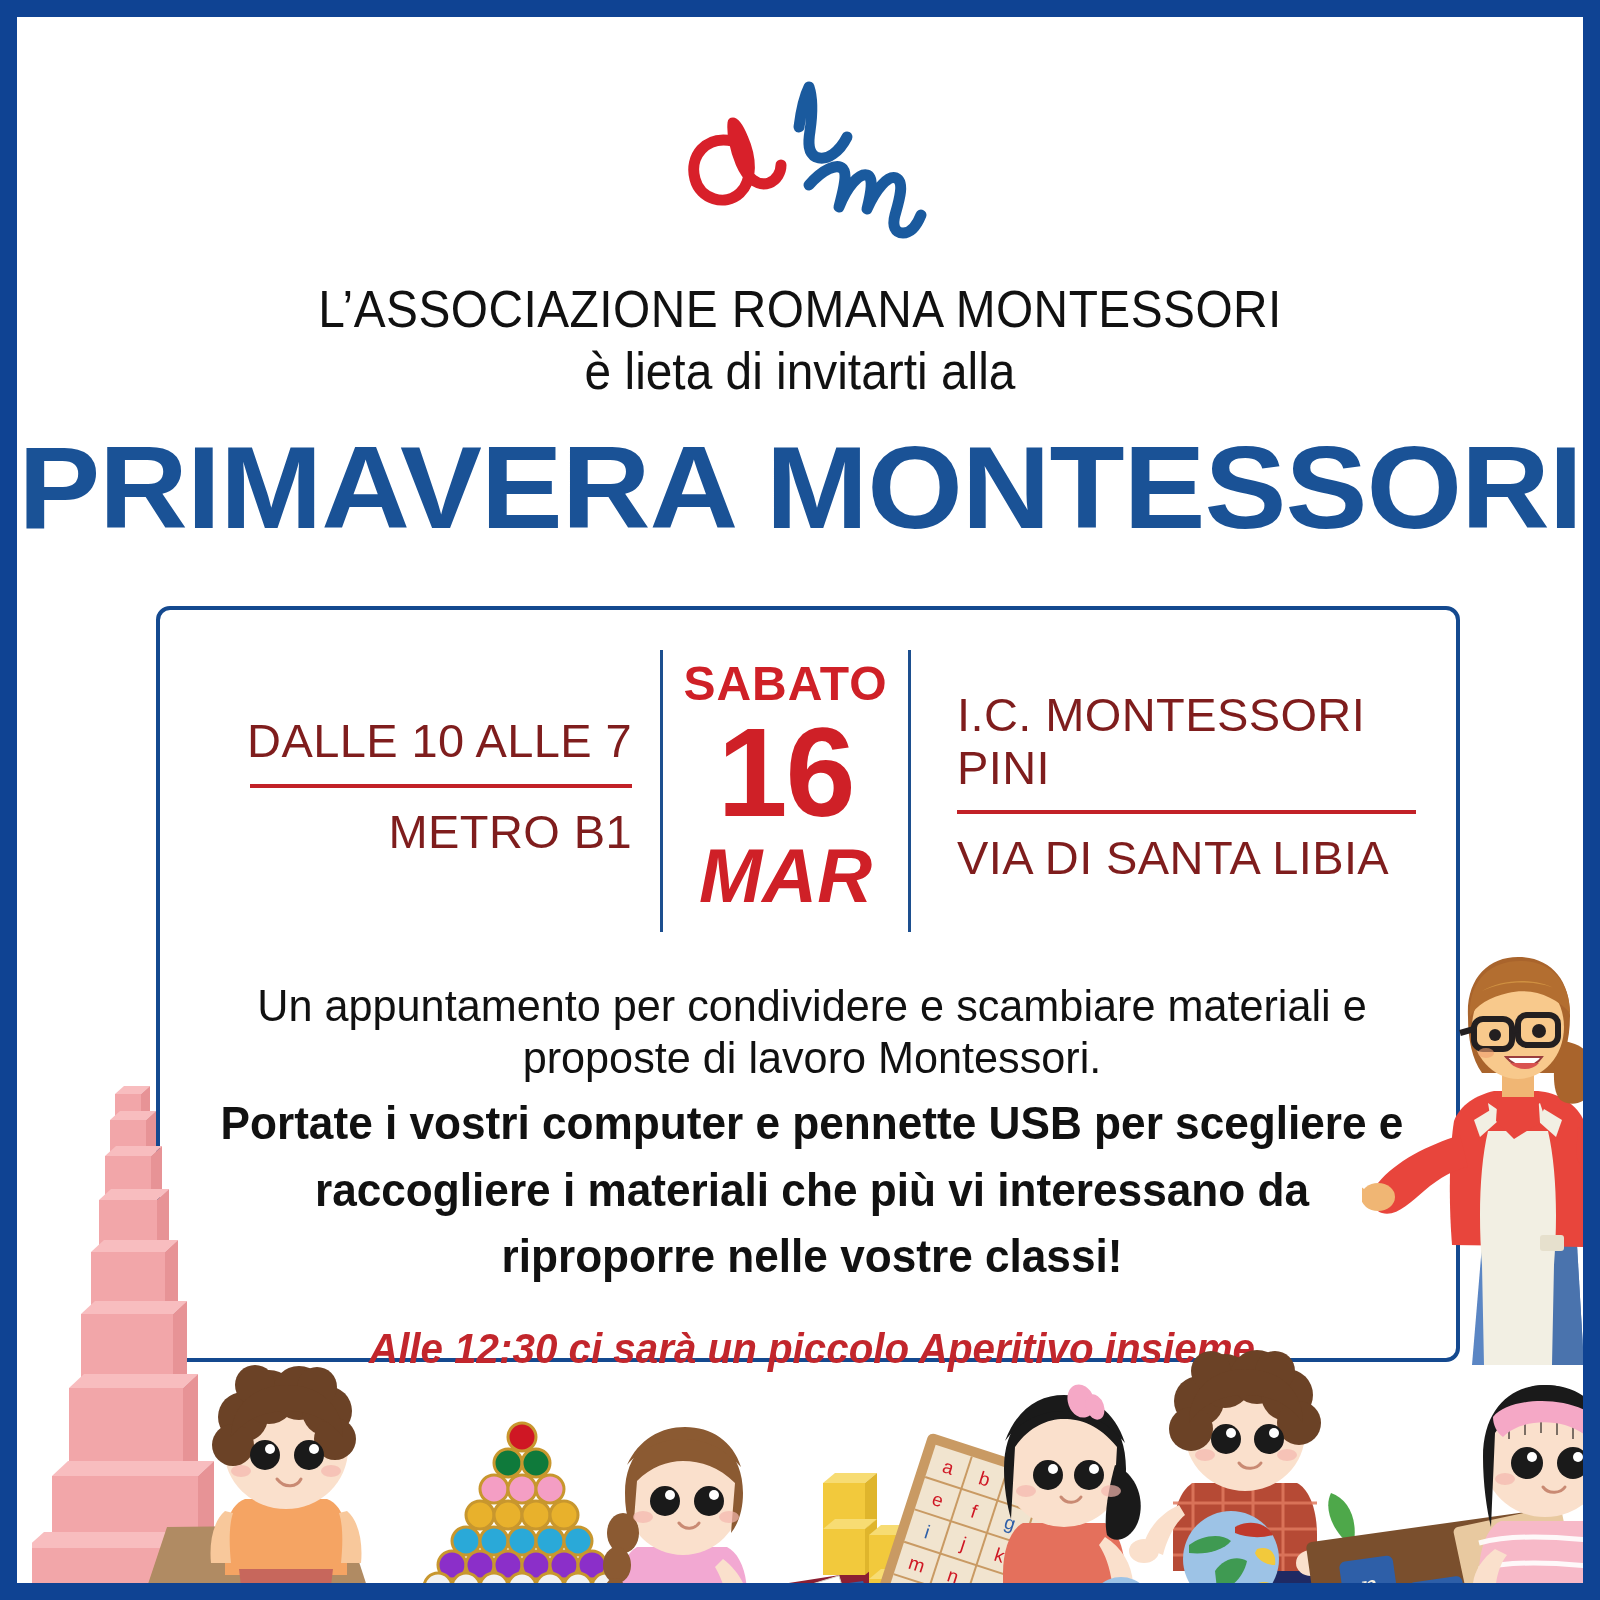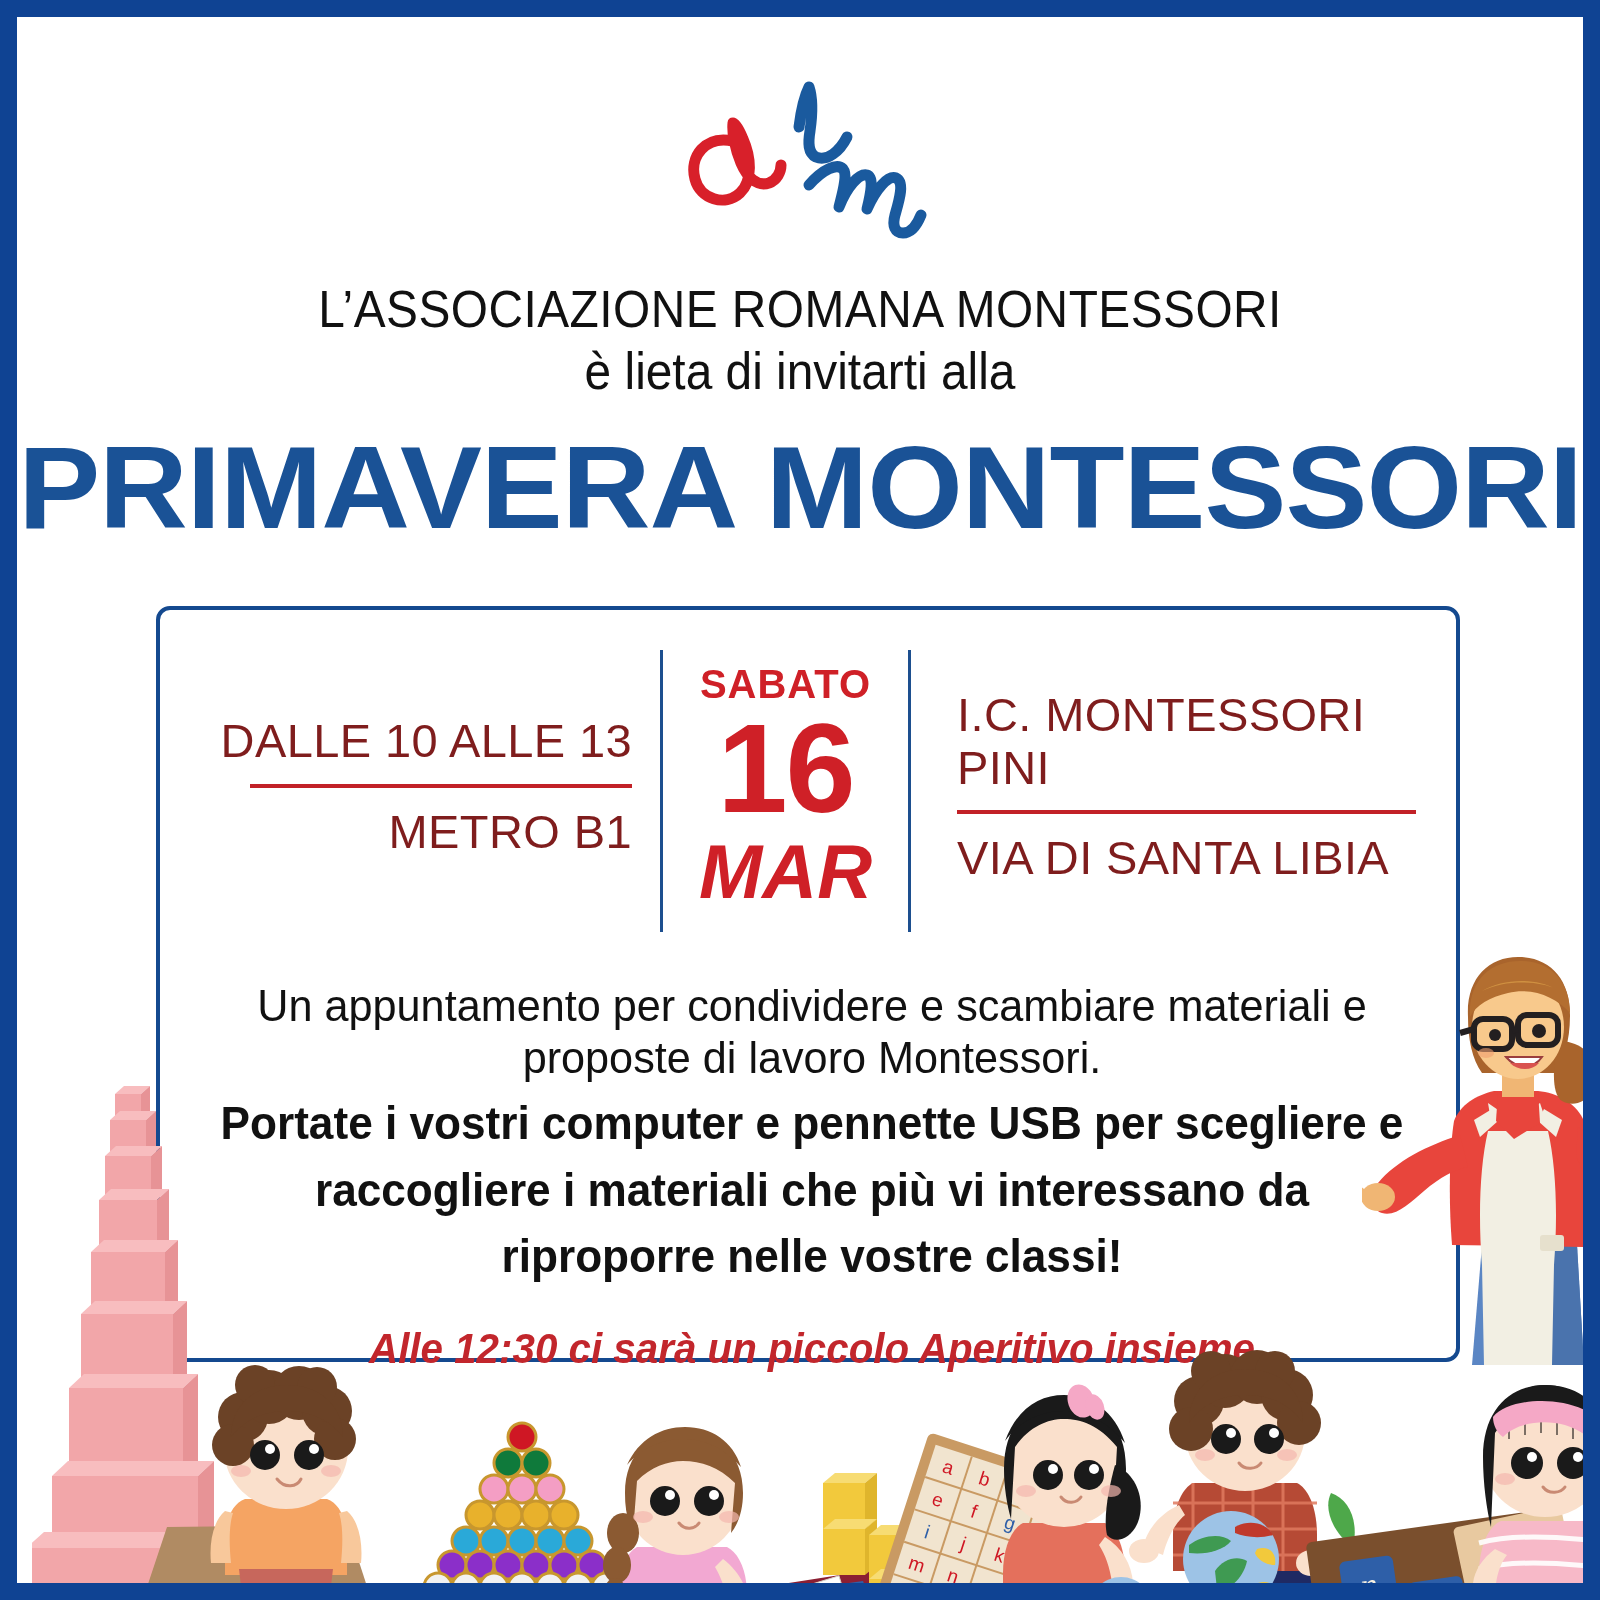--- a/index.html
+++ b/index.html
@@ -59,21 +59,21 @@
   #col-left .blue-line { text-align:right; }
   #col-right .blue-line { text-align:left; }
   .redrule { height:4px; background:#c22127; margin:16px 0 18px; }
   #col-left .redrule { margin-left:30px; }
 
   .red-day {
     color:#cf2027; font-weight:700; text-align:center;
     font-family:"Liberation Sans Narrow","Liberation Sans",sans-serif;
     line-height:1;
   }
-  #day-word { font-size:40px; letter-spacing:1px; }
+  #day-word { font-size:48px; letter-spacing:1px; }
   #day-num  { font-size:126px; margin-top:2px; letter-spacing:-2px; }
   #day-mon  { font-size:76px; margin-top:2px; letter-spacing:0px;font-style:italic; }
 
   
   #bodywrap {
     position:absolute; left:30px; top:352px; width:1244px; text-align:center;margin-top:18px;
   }
   .para-reg {
     color:#111; font-size:45px; line-height:1.16; font-weight:400;
     font-family:"Liberation Sans Narrow","Liberation Sans",sans-serif;
@@ -126,21 +126,21 @@
 
     <div class="hdr-line" id="hdr1">L’ASSOCIAZIONE ROMANA MONTESSORI</div>
     <div class="hdr-line" id="hdr2">è lieta di invitarti alla</div>
     <div id="title">PRIMAVERA MONTESSORI</div>
 
     <div id="infobox">
 
       <div id="infogrid">
 
         <div class="col" id="col-left">
-          <div class="blue-line">DALLE 10 ALLE 13</div>
+          <div class="blue-line">DALLE 10 ALLE 7</div>
           <div class="redrule"></div>
           <div class="blue-line">METRO B1</div>
         </div>
 
         <div class="vdiv"></div>
 
         <div class="col" id="col-mid">
           <div class="red-day" id="day-word">SABATO</div>
           <div class="red-day" id="day-num">16</div>
           <div class="red-day" id="day-mon">MAR</div>

